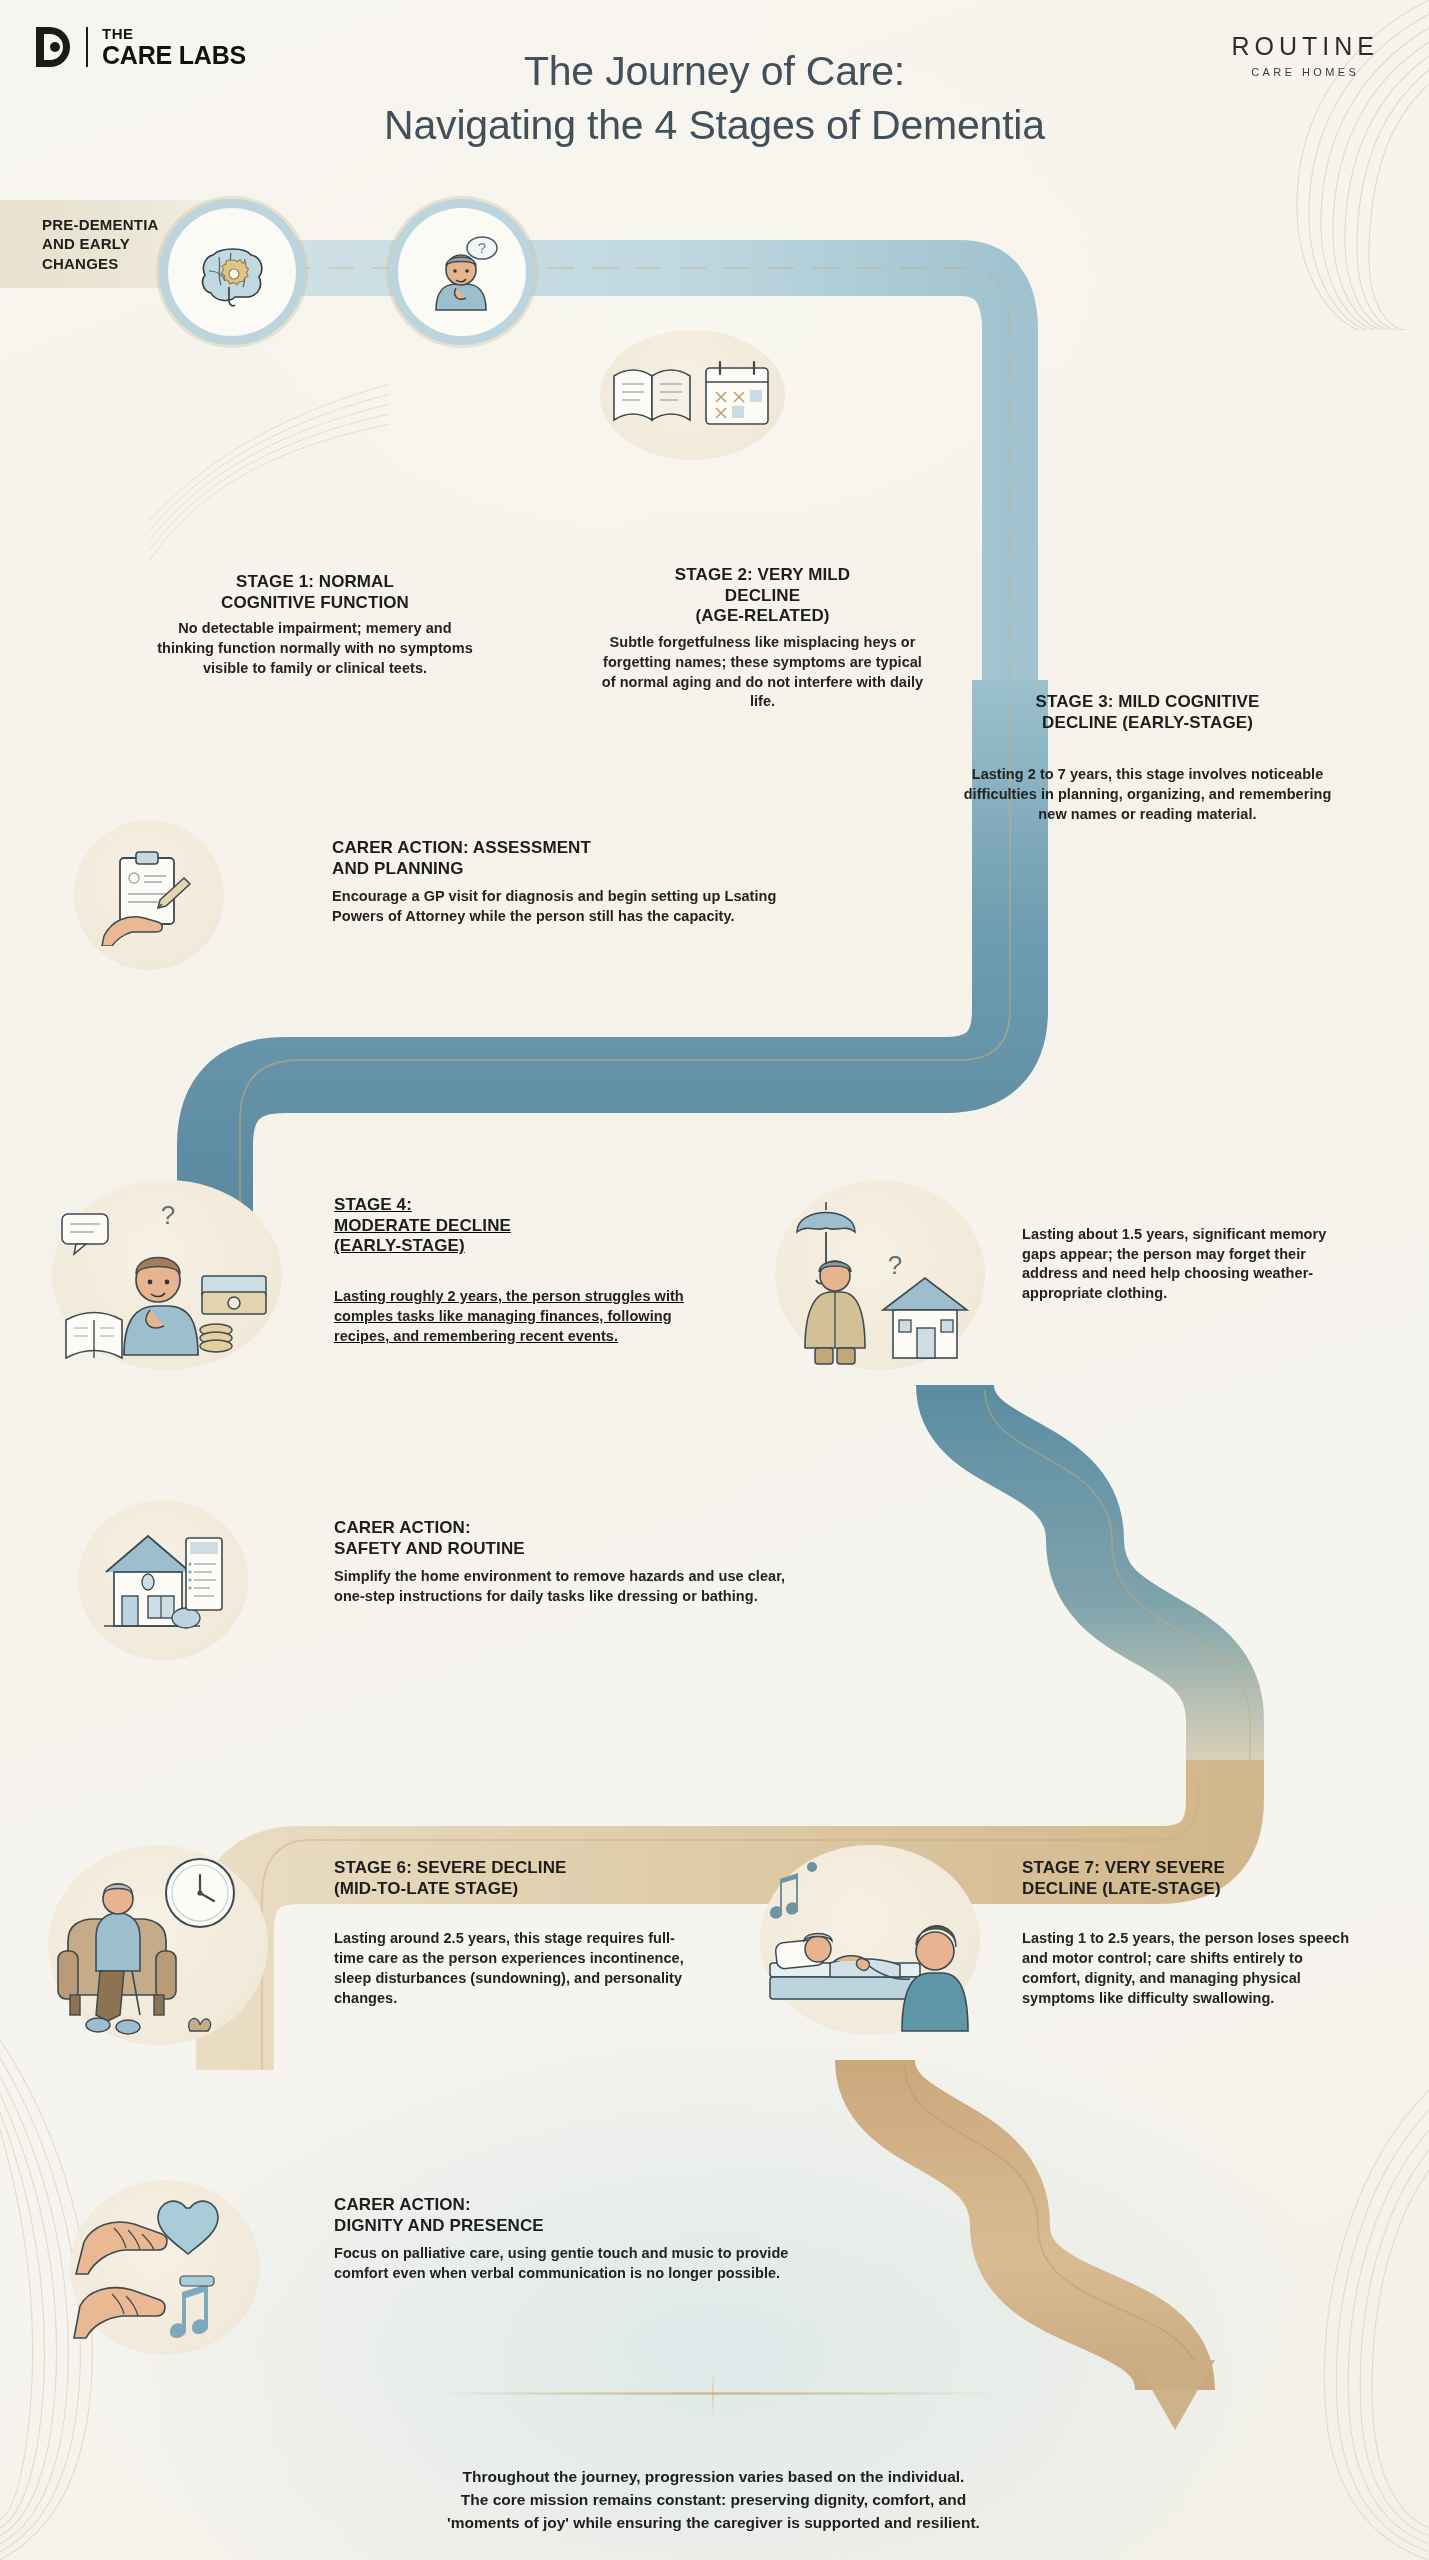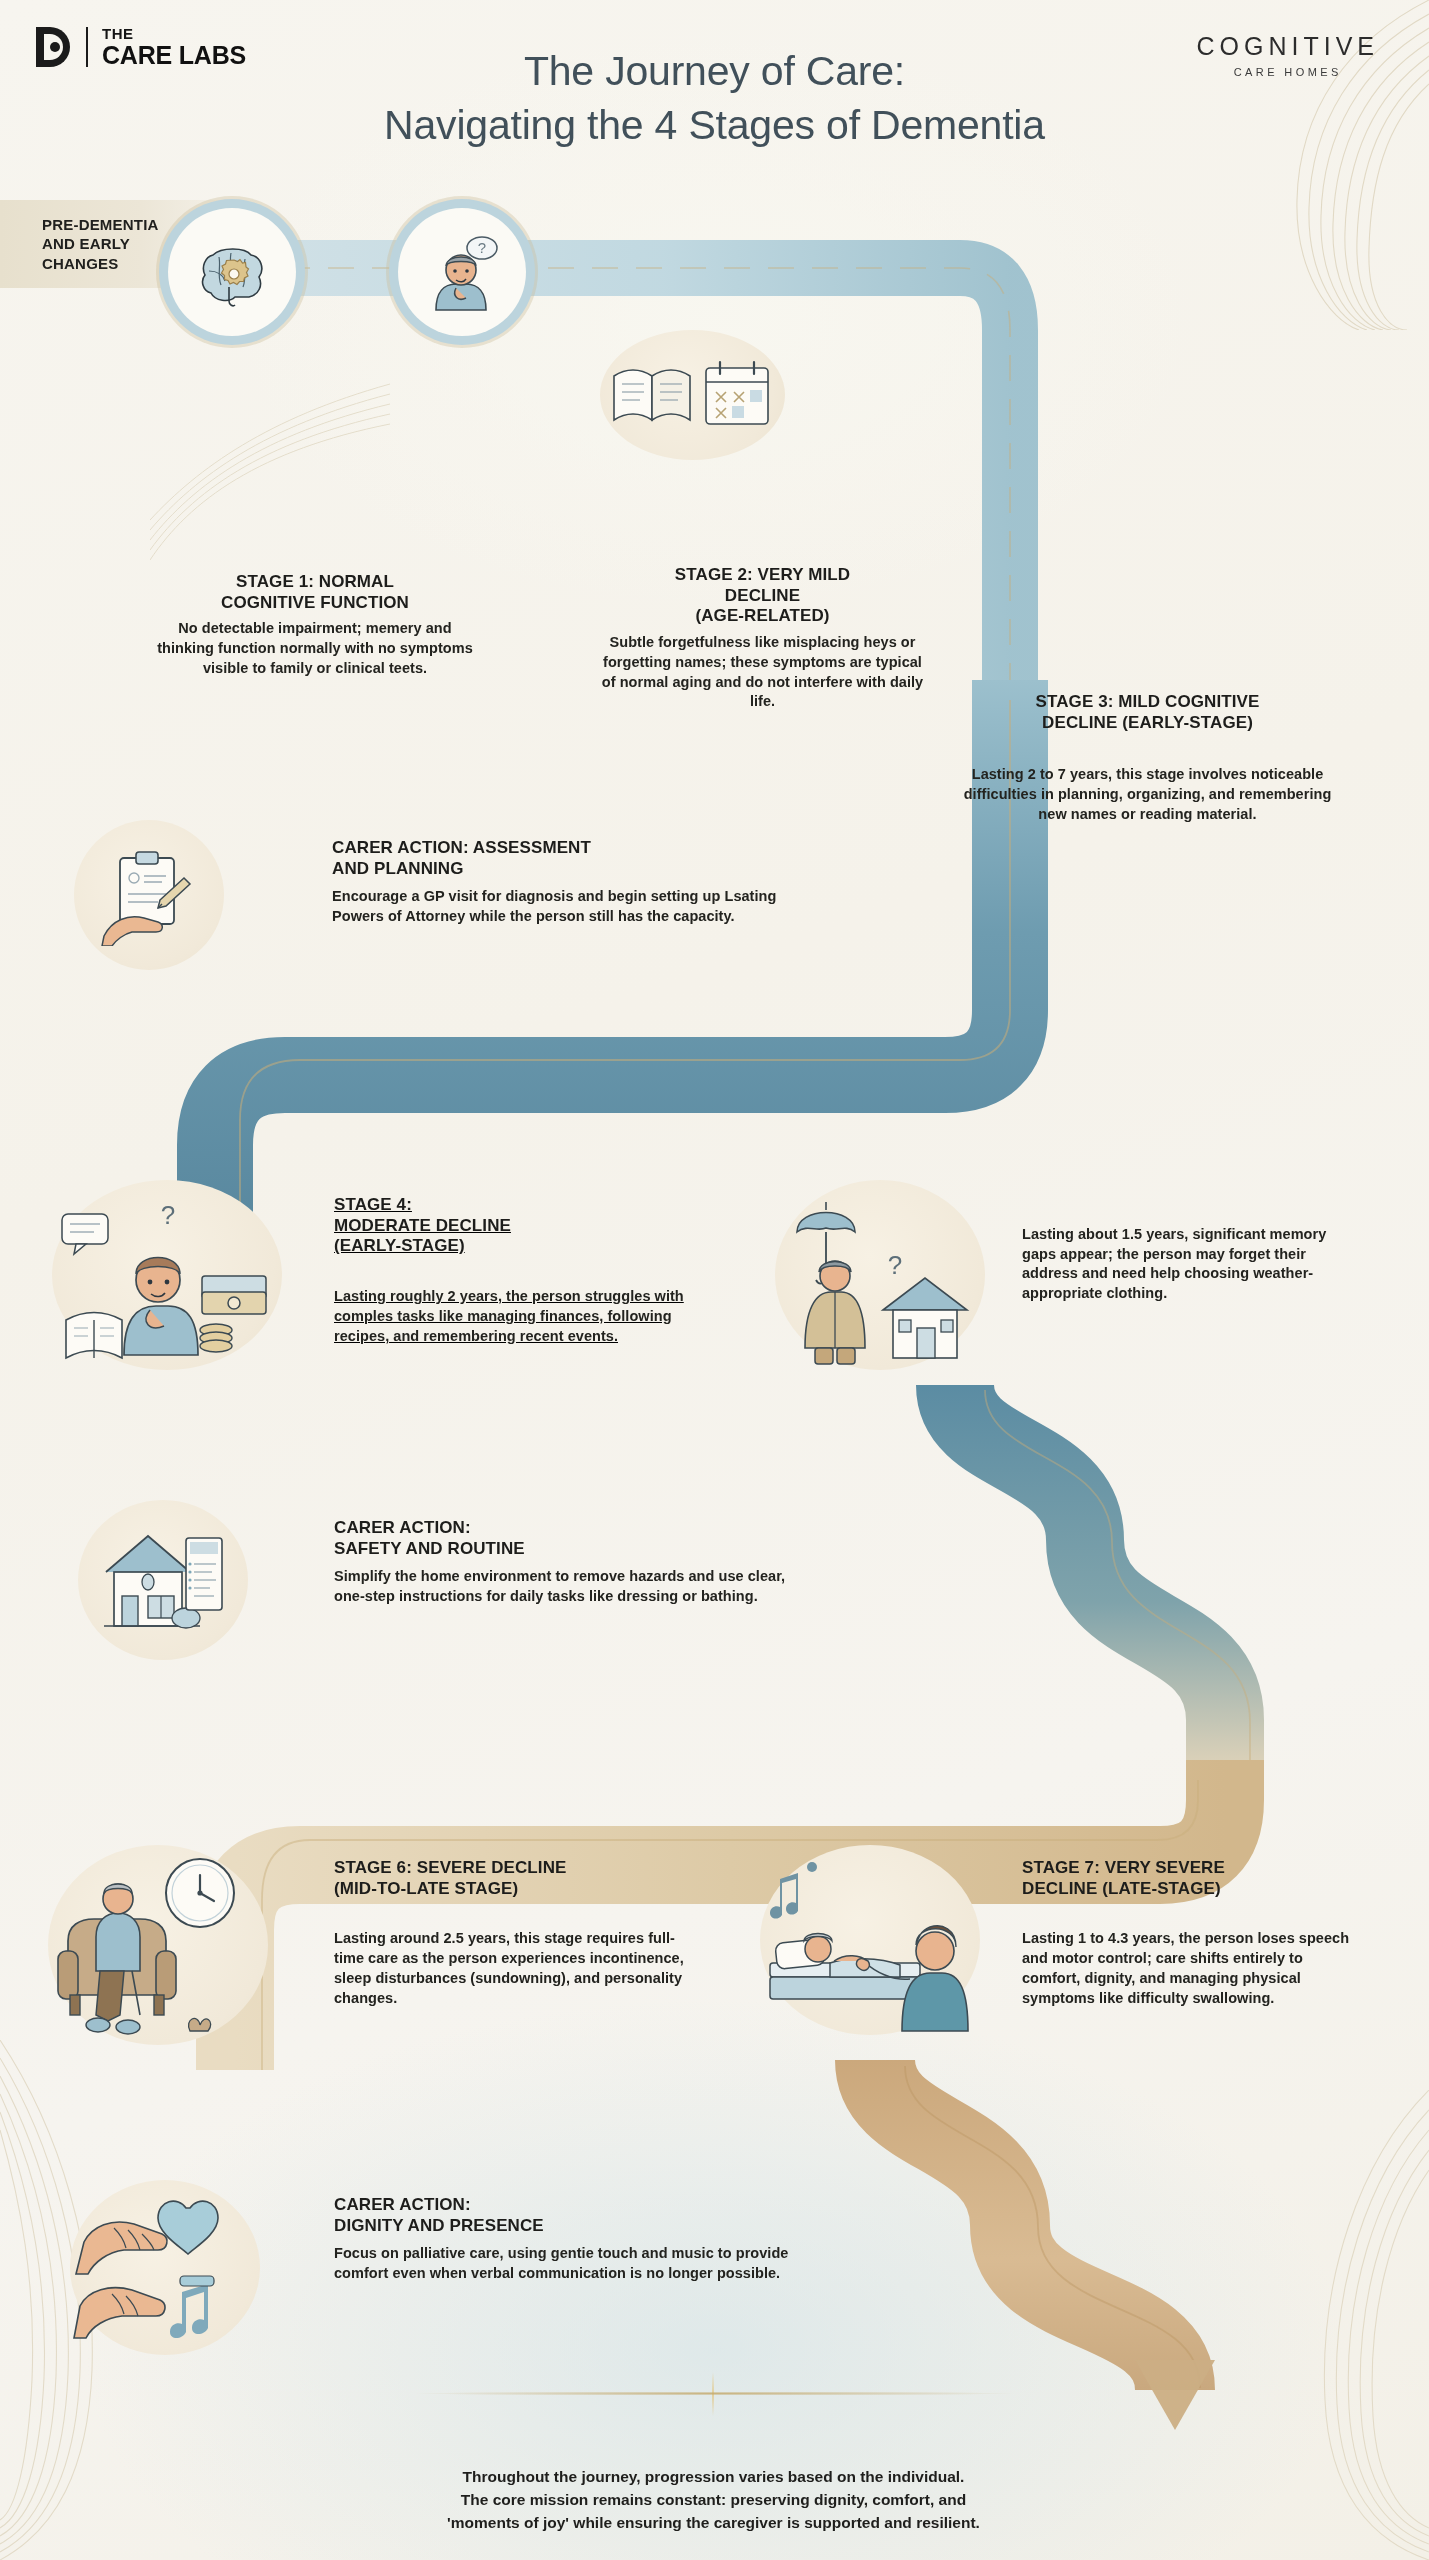--- a/index.html
+++ b/index.html
@@ -174,21 +174,21 @@
           <div class="dot"></div>
       </div>
       <div class="logo-divider"></div>
       <div class="logo-text">
         <div class="t1">THE</div>
         <div class="t2">CARE LABS</div>
       </div>
     </div>
 
     <div class="logo-right">
-      <div class="b1">COGNITIVE</div>
+      <div class="b1">ROUTINE</div>
       <div class="b2">CARE HOMES</div>
     </div>
 
     <div class="title">
       <span>The Journey of Care:</span>
       <span class="l2">Navigating the 4 Stages of Dementia</span>
     </div>
   </div>
 
   <div class="phase-tag">
@@ -542,21 +542,21 @@
     <p>Simplify the home environment to remove hazards and use clear, one-step instructions for daily tasks like dressing or bathing.</p>
   </div>
 
   <div class="blk" style="left:334px;top:1858px;width:370px;">
     <h3>STAGE 6: SEVERE DECLINE<br>(MID-TO-LATE STAGE)</h3>
     <p style="margin-top:30px;">Lasting around 2.5 years, this stage requires full-time care as the person experiences incontinence, sleep disturbances (sundowning), and personality changes.</p>
   </div>
 
   <div class="blk" style="left:1022px;top:1858px;width:340px;">
     <h3>STAGE 7: VERY SEVERE<br>DECLINE (LATE-STAGE)</h3>
-    <p style="margin-top:30px;">Lasting 1 to 4.3 years, the person loses speech and motor control; care shifts entirely to comfort, dignity, and managing physical symptoms like difficulty swallowing.</p>
+    <p style="margin-top:30px;">Lasting 1 to 2.5 years, the person loses speech and motor control; care shifts entirely to comfort, dignity, and managing physical symptoms like difficulty swallowing.</p>
   </div>
 
   <div class="blk" style="left:334px;top:2195px;width:470px;">
     <h3>CARER ACTION:<br>DIGNITY AND PRESENCE</h3>
     <p>Focus on palliative care, using gentie touch and music to provide comfort even when verbal communication is no longer possible.</p>
   </div>
 
   <div class="divider-star"></div>
   <div class="divider-glow"></div>
 

